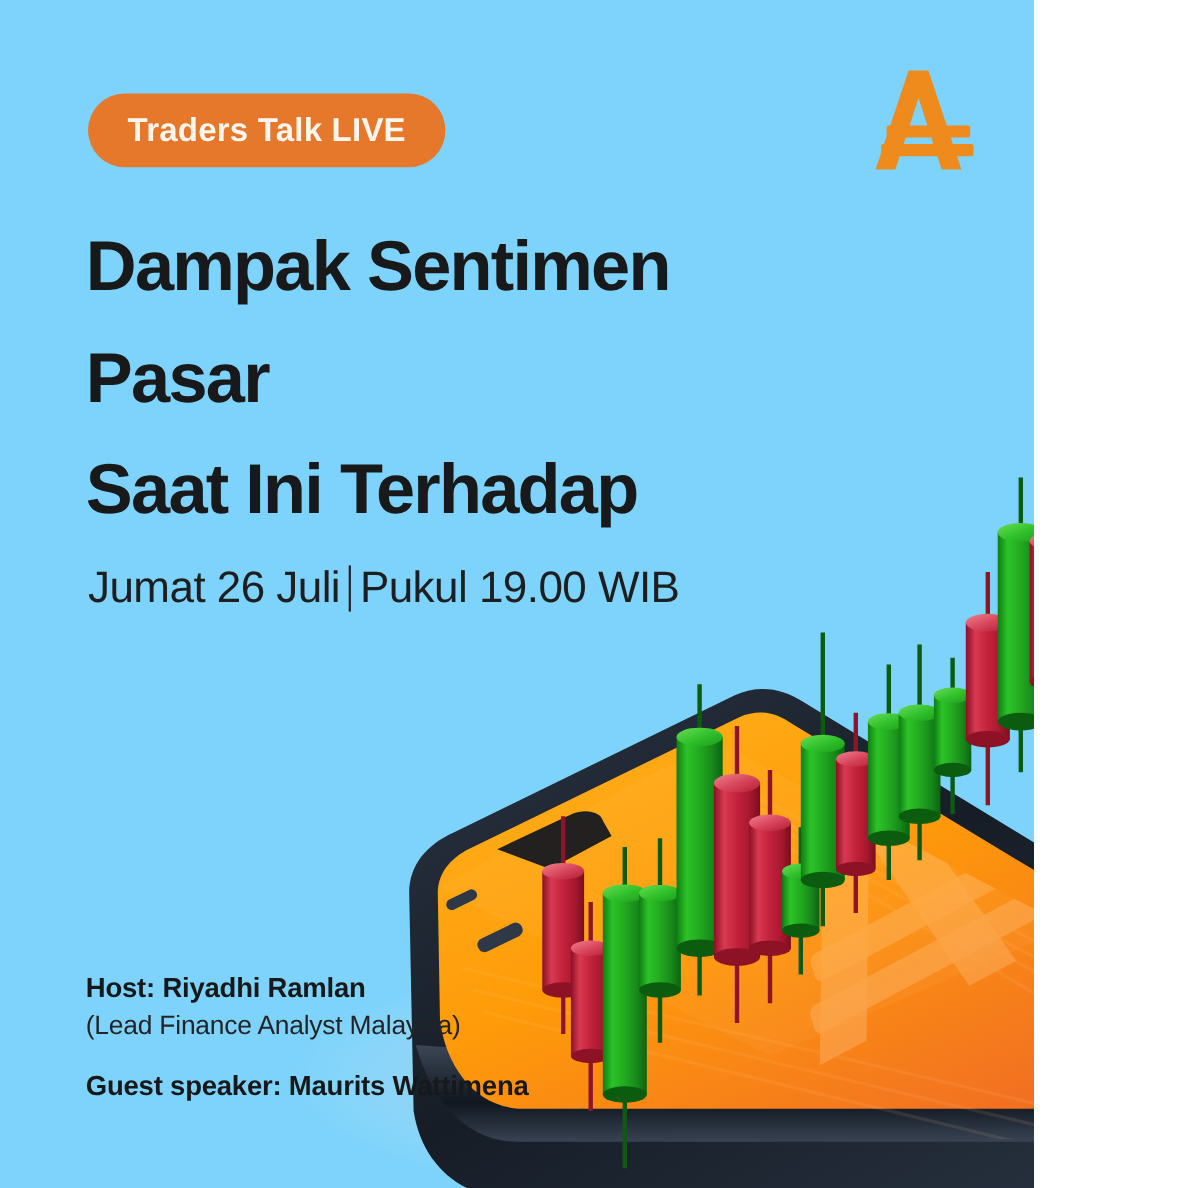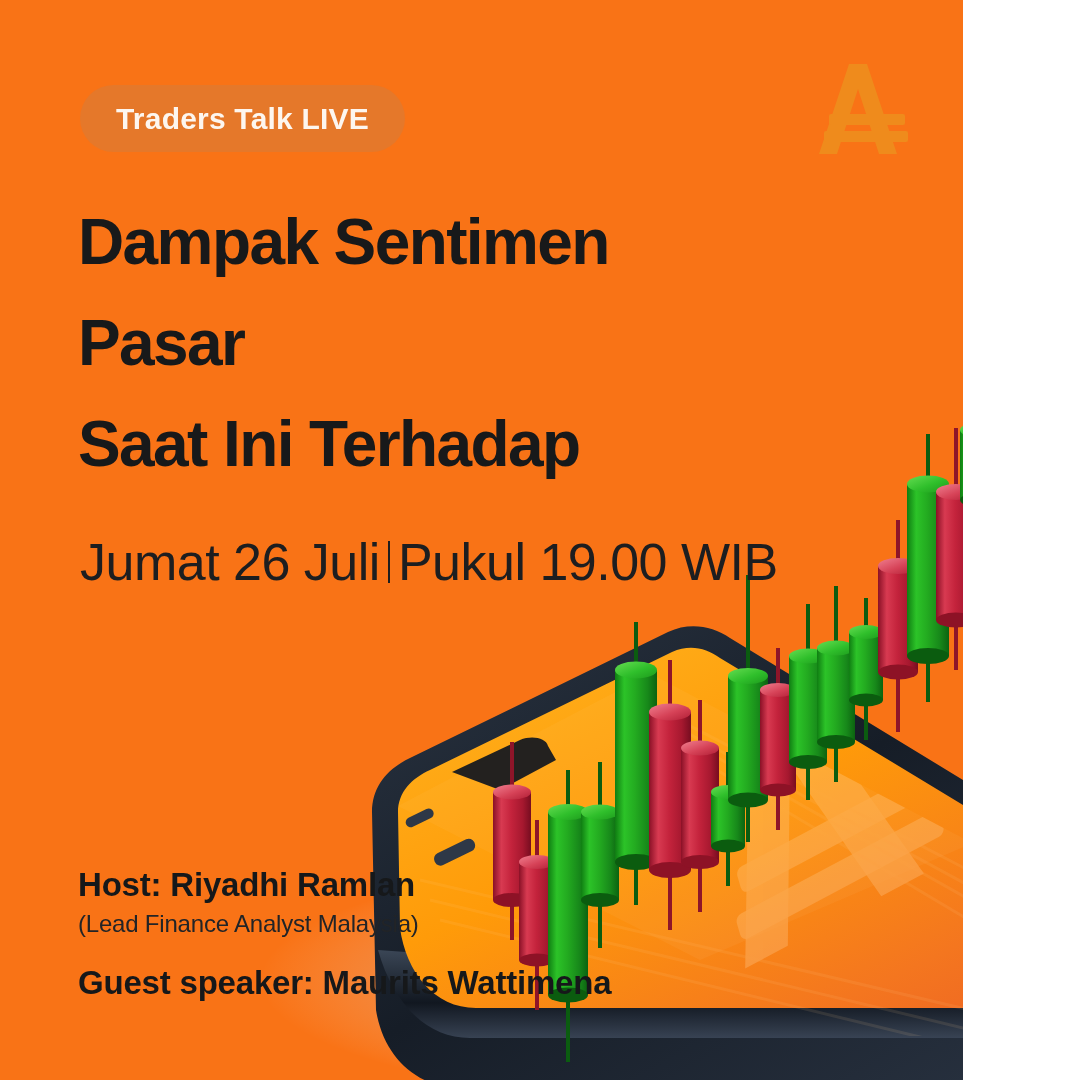--- a/index.html
+++ b/index.html
@@ -5,23 +5,22 @@
   html, body {
     margin: 0;
     padding: 0;
     background: #ffffff;
   }
   #poster {
     position: relative;
     width: 940px;
     height: 1080px;
     overflow: hidden;
-    background: #f97316;
+    background: #7dd3fc;
     font-family: "Liberation Sans", sans-serif;
-    padding-left: 23px;
   }
 
   
   #live-badge {
     position: absolute;
     left: 80px;
     top: 85px;
     height: 67px;
     padding: 0 36px;
     display: flex;
@@ -65,27 +64,27 @@
     line-height: 101px;
     font-weight: bold;
     letter-spacing: -1.6px;
     white-space: nowrap;
   }
 
   
   #date-line {
     position: absolute;
     left: 80px;
-    top: 532px;
+    top: 512px;
     z-index: 30;
     display: flex;
     align-items: center;
     gap: 8px;
     color: #1d1e20;
-    font-size: 52px;
+    font-size: 40px;
     font-weight: normal;
     letter-spacing: -0.5px;
     white-space: nowrap;
   }
   #date-line .divider {
     display: inline-block;
     width: 2px;
     height: 42px;
     background: #1d1e20;
   }
@@ -94,21 +93,21 @@
   #credits {
     position: absolute;
     left: 78px;
     bottom: 62px;
     z-index: 35;
   }
   #credits .block { margin-bottom: 26px; }
   #credits .block:last-child { margin-bottom: 16px; }
   #credits .name {
     color: #16181a;
-    font-size: 33px;
+    font-size: 25px;
     font-weight: bold;
     letter-spacing: -0.2px;
     white-space: nowrap;
     margin-bottom: 6px;
   }
   #credits .role {
     color: #222427;
     font-size: 24px;
     font-weight: normal;
     letter-spacing: -0.2px;

